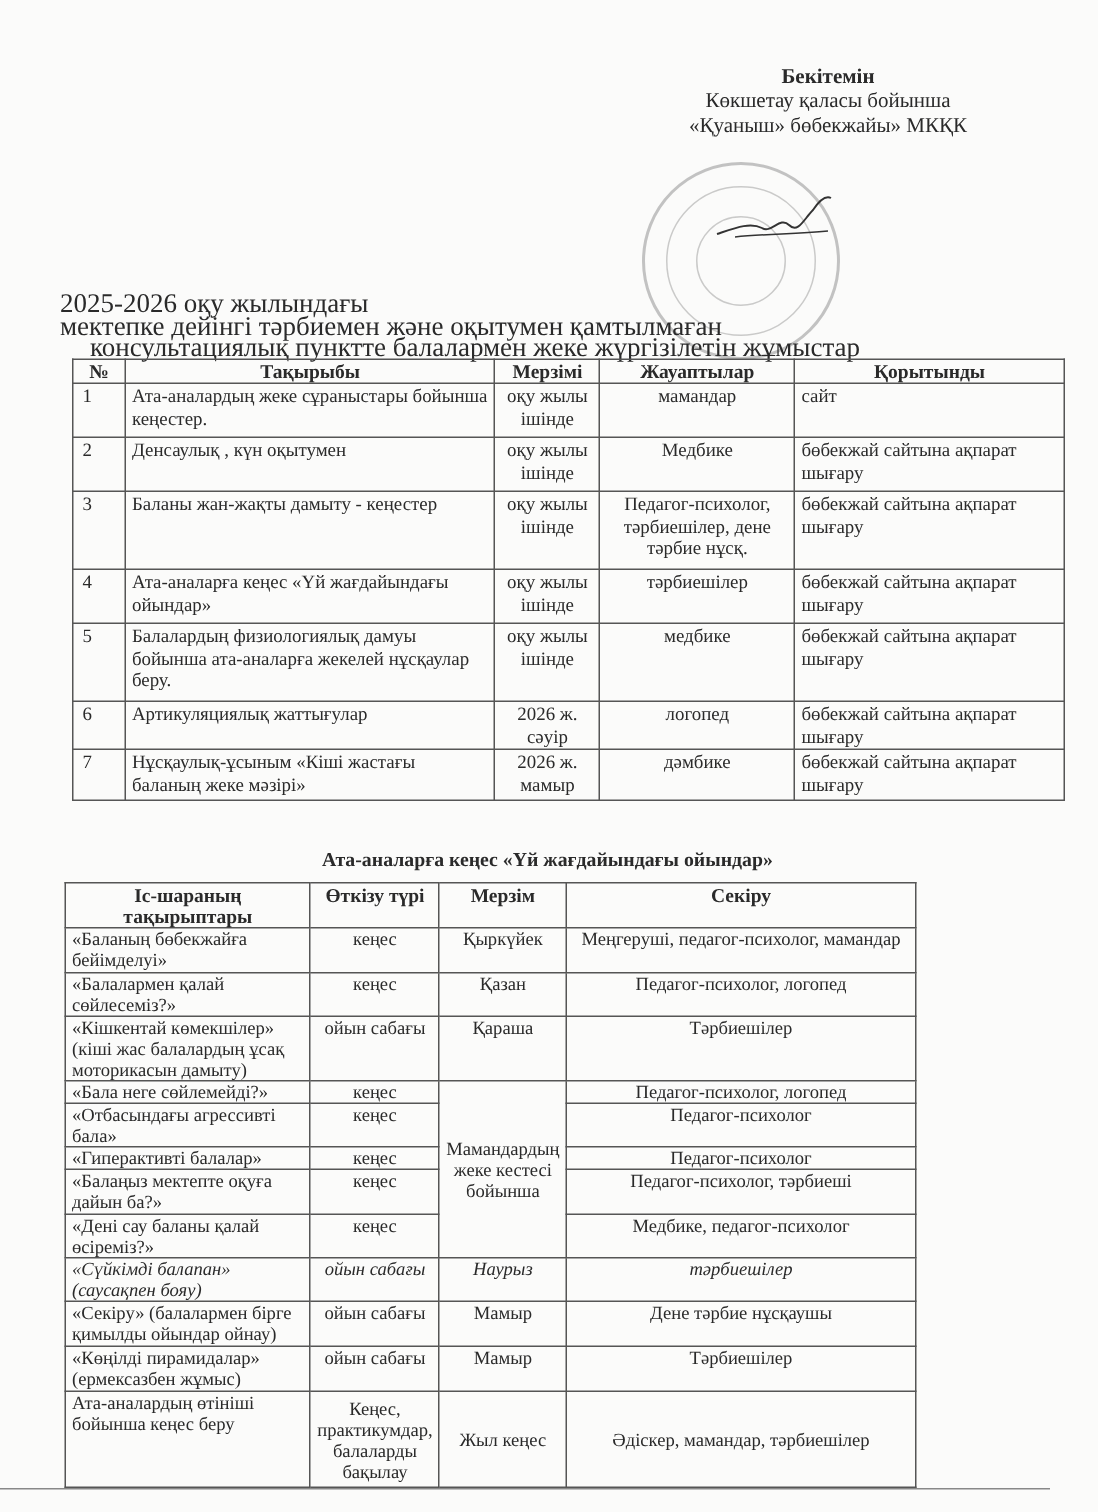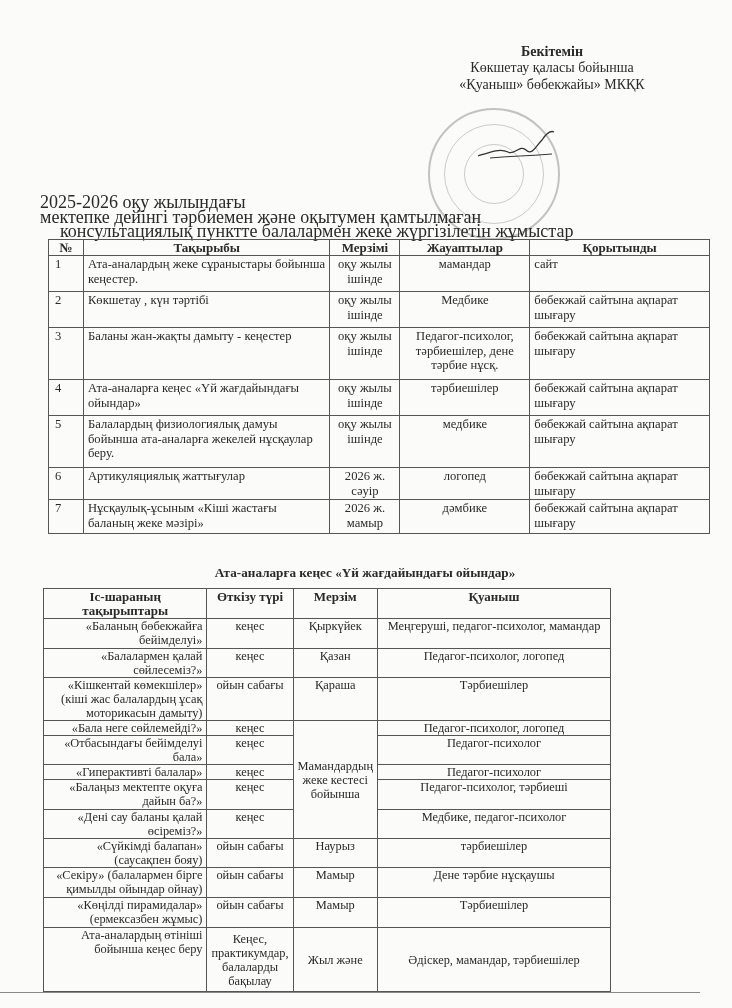--- a/index.html
+++ b/index.html
@@ -58,21 +58,21 @@
 
   .t2-title {
     position: absolute; left: 40px; top: 565px; width: 650px; text-align: center;
     font-weight: bold; font-size: 13.2px;
   }
   #tbl2 { left: 43px; top: 588px; width: 568px; font-size: 12.4px; line-height: 14px; }
   #tbl2 col.d1 { width: 197px; }
   #tbl2 col.d2 { width: 82px; }
   #tbl2 col.d3 { width: 72px; }
   #tbl2 col.d4 { width: 309px; }
-  #tbl2 td { padding: 0 4px; text-align: right; }
+  #tbl2 td { padding: 0 4px; }
   #tbl2 td.center { text-align: center; }
   #tbl2 td.vmid { vertical-align: middle; text-align: center; }
 
   .bottom-rule {
     position: absolute; left: 0; top: 992px; width: 700px; border-top: 1px solid #888;
   }
 </style>
 </head>
 <body>
 
@@ -115,21 +115,21 @@
   <tbody id="tbl1-body">
       <tr style="height: 36px;">
         <td class="num">1</td>
         <td>Ата-аналардың жеке сұраныстары бойынша кеңестер.</td>
         <td class="center">оқу жылы ішінде</td>
         <td class="center">мамандар</td>
         <td>сайт</td>
       </tr>
       <tr style="height: 36px;">
         <td class="num">2</td>
-        <td>Көкшетау , күн тәртібі</td>
+        <td>Денсаулық , күн оқытумен</td>
         <td class="center">оқу жылы ішінде</td>
         <td class="center">Медбике</td>
         <td>бөбекжай сайтына ақпарат шығару</td>
       </tr>
       <tr style="height: 52px;">
         <td class="num">3</td>
         <td>Баланы жан-жақты дамыту - кеңестер</td>
         <td class="center">оқу жылы ішінде</td>
         <td class="center">Педагог-психолог, тәрбиешілер, дене тәрбие нұсқ.</td>
         <td>бөбекжай сайтына ақпарат шығару</td>
@@ -172,21 +172,21 @@
       <col class="d1">
       <col class="d2">
       <col class="d3">
       <col class="d4">
     </colgroup>
   <thead>
     <tr>
       <th>Іс-шараның тақырыптары</th>
       <th>Өткізу түрі</th>
       <th>Мерзім</th>
-      <th>Қуаныш</th>
+      <th>Секіру</th>
     </tr>
   </thead>
   <tbody id="tbl2-body">
       <tr style="height: 30px;">
         <td>«Баланың бөбекжайға бейімделуі»</td>
         <td class="center">кеңес</td>
         <td class="center">Қыркүйек</td>
         <td class="center">Меңгеруші, педагог-психолог, мамандар</td>
       </tr>
       <tr style="height: 15px;">
@@ -201,59 +201,59 @@
         <td class="center">Қараша</td>
         <td class="center">Тәрбиешілер</td>
       </tr>
       <tr style="height: 15px;">
         <td> «Бала неге сөйлемейді?»</td>
         <td class="center">кеңес</td>
         <td class="vmid" rowspan="5">Мамандардың жеке кестесі бойынша</td>
         <td class="center">Педагог-психолог, логопед</td>
       </tr>
       <tr style="height: 15px;">
-        <td>«Отбасындағы бейімделуі бала»</td>
+        <td>«Отбасындағы агрессивті бала»</td>
         <td class="center">кеңес</td>
         <td class="center">Педагог-психолог</td>
       </tr>
       <tr style="height: 15px;">
         <td>«Гиперактивті балалар»</td>
         <td class="center">кеңес</td>
         <td class="center">Педагог-психолог</td>
       </tr>
       <tr style="height: 30px;">
         <td>«Балаңыз мектепте оқуға дайын ба?»</td>
         <td class="center">кеңес</td>
         <td class="center">Педагог-психолог, тәрбиеші</td>
       </tr>
       <tr style="height: 15px;">
         <td>«Дені сау баланы қалай өсіреміз?»</td>
         <td class="center">кеңес</td>
         <td class="center">Медбике, педагог-психолог</td>
       </tr>
-      <tr style="height: 15px;">
+      <tr style="height: 15px; font-style: italic;">
         <td>«Сүйкімді балапан» (саусақпен бояу)</td>
         <td class="center">ойын сабағы</td>
         <td class="center">Наурыз</td>
         <td class="center">тәрбиешілер</td>
       </tr>
       <tr style="height: 30px;">
         <td>«Секіру» (балалармен бірге қимылды ойындар ойнау)</td>
         <td class="center">ойын сабағы</td>
         <td class="center">Мамыр</td>
         <td class="center">Дене тәрбие нұсқаушы</td>
       </tr>
       <tr style="height: 30px;">
         <td>«Көңілді пирамидалар» (ермексазбен жұмыс)</td>
         <td class="center">ойын сабағы</td>
         <td class="center">Мамыр</td>
         <td class="center">Тәрбиешілер</td>
       </tr>
       <tr style="height: 64px;">
         <td>Ата-аналардың өтініші бойынша кеңес беру</td>
         <td class="vmid">Кеңес, практикумдар, балаларды бақылау</td>
-        <td class="vmid">Жыл және</td>
+        <td class="vmid">Жыл кеңес</td>
         <td class="vmid">Әдіскер, мамандар, тәрбиешілер</td>
       </tr>
     </tbody>
 </table>
 
 <div class="bottom-rule"></div>
 
 </body></html>

